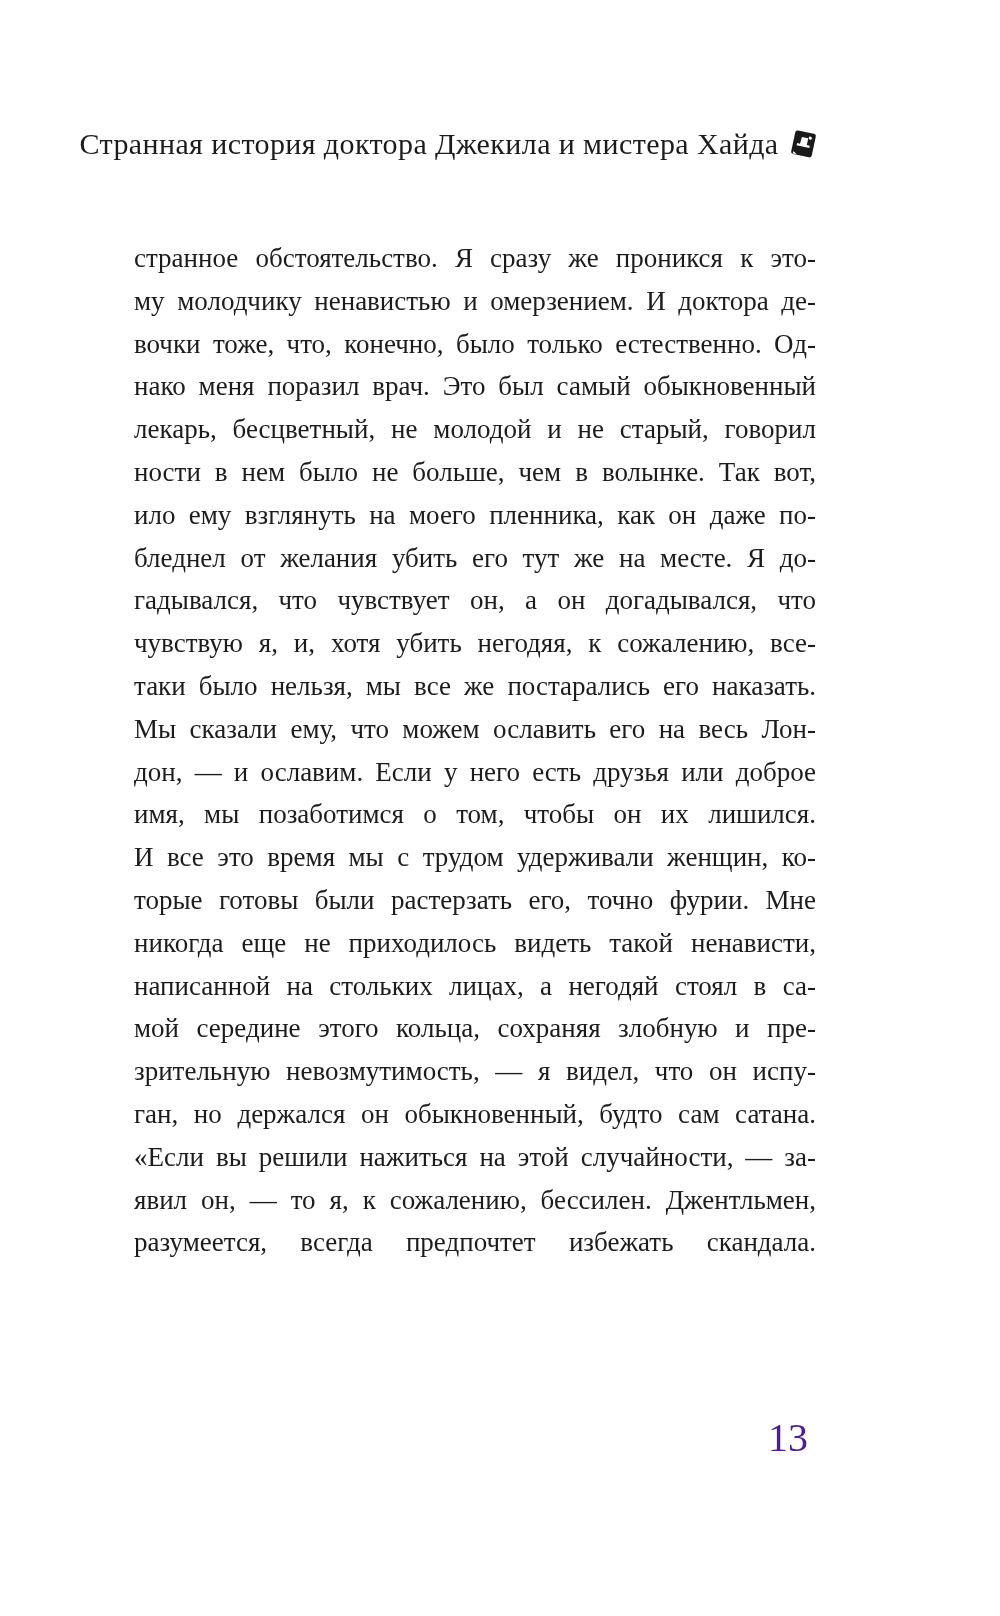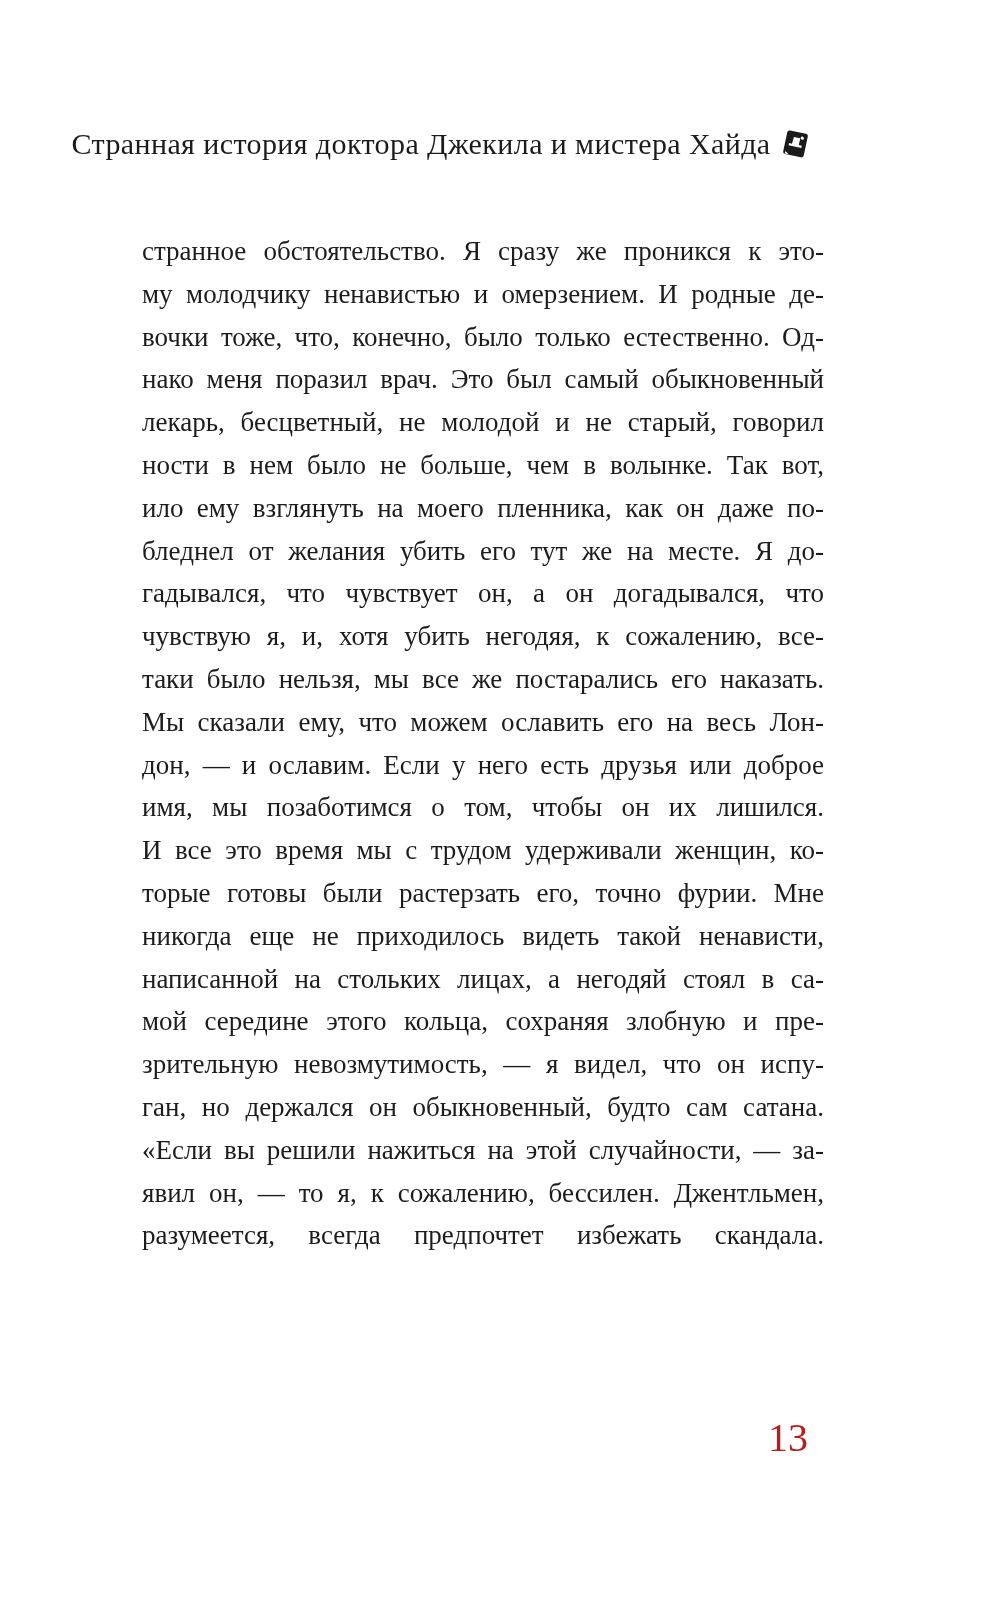--- a/index.html
+++ b/index.html
@@ -16,21 +16,21 @@
   .book-page {
     position: relative;
     width: 1000px;
     height: 1616px;
     background: #ffffff;
     overflow: hidden;
   }
   .running-header {
     position: absolute;
     top: 126px;
-    left: 126px;
+    left: 134px;
     width: 682px;
     display: flex;
     align-items: center;
     justify-content: center;
     gap: 10px;
     transform: translateX(-26px);
   }
   .running-header .title {
     font-size: 30px;
     line-height: 36px;
@@ -40,43 +40,42 @@
     font-weight: 400;
   }
   .ornament {
     width: 30px;
     height: 30px;
     flex: 0 0 auto;
     display: block;
   }
   .text-block {
     position: absolute;
-    top: 230px;
+    top: 237px;
     left: 134px;
     width: 682px;
-    margin-left: 8px;
   }
   .text-line {
     font-size: 27px;
     line-height: 42.8px;
     text-align: justify;
     text-align-last: justify;
     color: #1c1c1c;
   }
   .folio {
     position: absolute;
     top: 1418px;
     left: 134px;
     width: 682px;
     box-sizing: border-box;
     padding-right: 8px;
     text-align: right;
     font-size: 40px;
     line-height: 40px;
-    color: #b91c1c;
+    color: #4c1d95;
   }
 </style>
 </head>
 <body>
 
 <div class="book-page">
 
   <header class="running-header">
     <span class="title">Странная история доктора Джекила и мистера Хайда</span>
     <span class="ornament">
@@ -86,21 +85,21 @@
           <path d="M11.5 8.5 h6.5 v7 h3 v2.2 h-13 v-2.2 h3 z" fill="#ffffff"></path>
           <circle cx="20" cy="8" r="1.6" fill="#ffffff"></circle>
           <path d="M6 24 l4 2.5 h-4 z" fill="#ffffff"></path>
         </g>
       </svg>
     </span>
   </header>
 
   <main class="text-block">
       <div class="text-line">странное обстоятельство. Я сразу же проникся к это-</div>
-      <div class="text-line">му молодчику ненавистью и омерзением. И родные де-</div>
+      <div class="text-line">му молодчику ненавистью и омерзением. И доктора де-</div>
       <div class="text-line">вочки тоже, что, конечно, было только естественно. Од-</div>
       <div class="text-line">нако меня поразил врач. Это был самый обыкновенный</div>
       <div class="text-line">лекарь, бесцветный, не молодой и не старый, говорил</div>
       <div class="text-line">ности в нем было не больше, чем в волынке. Так вот,</div>
       <div class="text-line">ило ему взглянуть на моего пленника, как он даже по-</div>
       <div class="text-line">бледнел от желания убить его тут же на месте. Я до-</div>
       <div class="text-line">гадывался, что чувствует он, а он догадывался, что</div>
       <div class="text-line">чувствую я, и, хотя убить негодяя, к сожалению, все-</div>
       <div class="text-line">таки было нельзя, мы все же постарались его наказать.</div>
       <div class="text-line">Мы сказали ему, что можем ославить его на весь Лон-</div>

